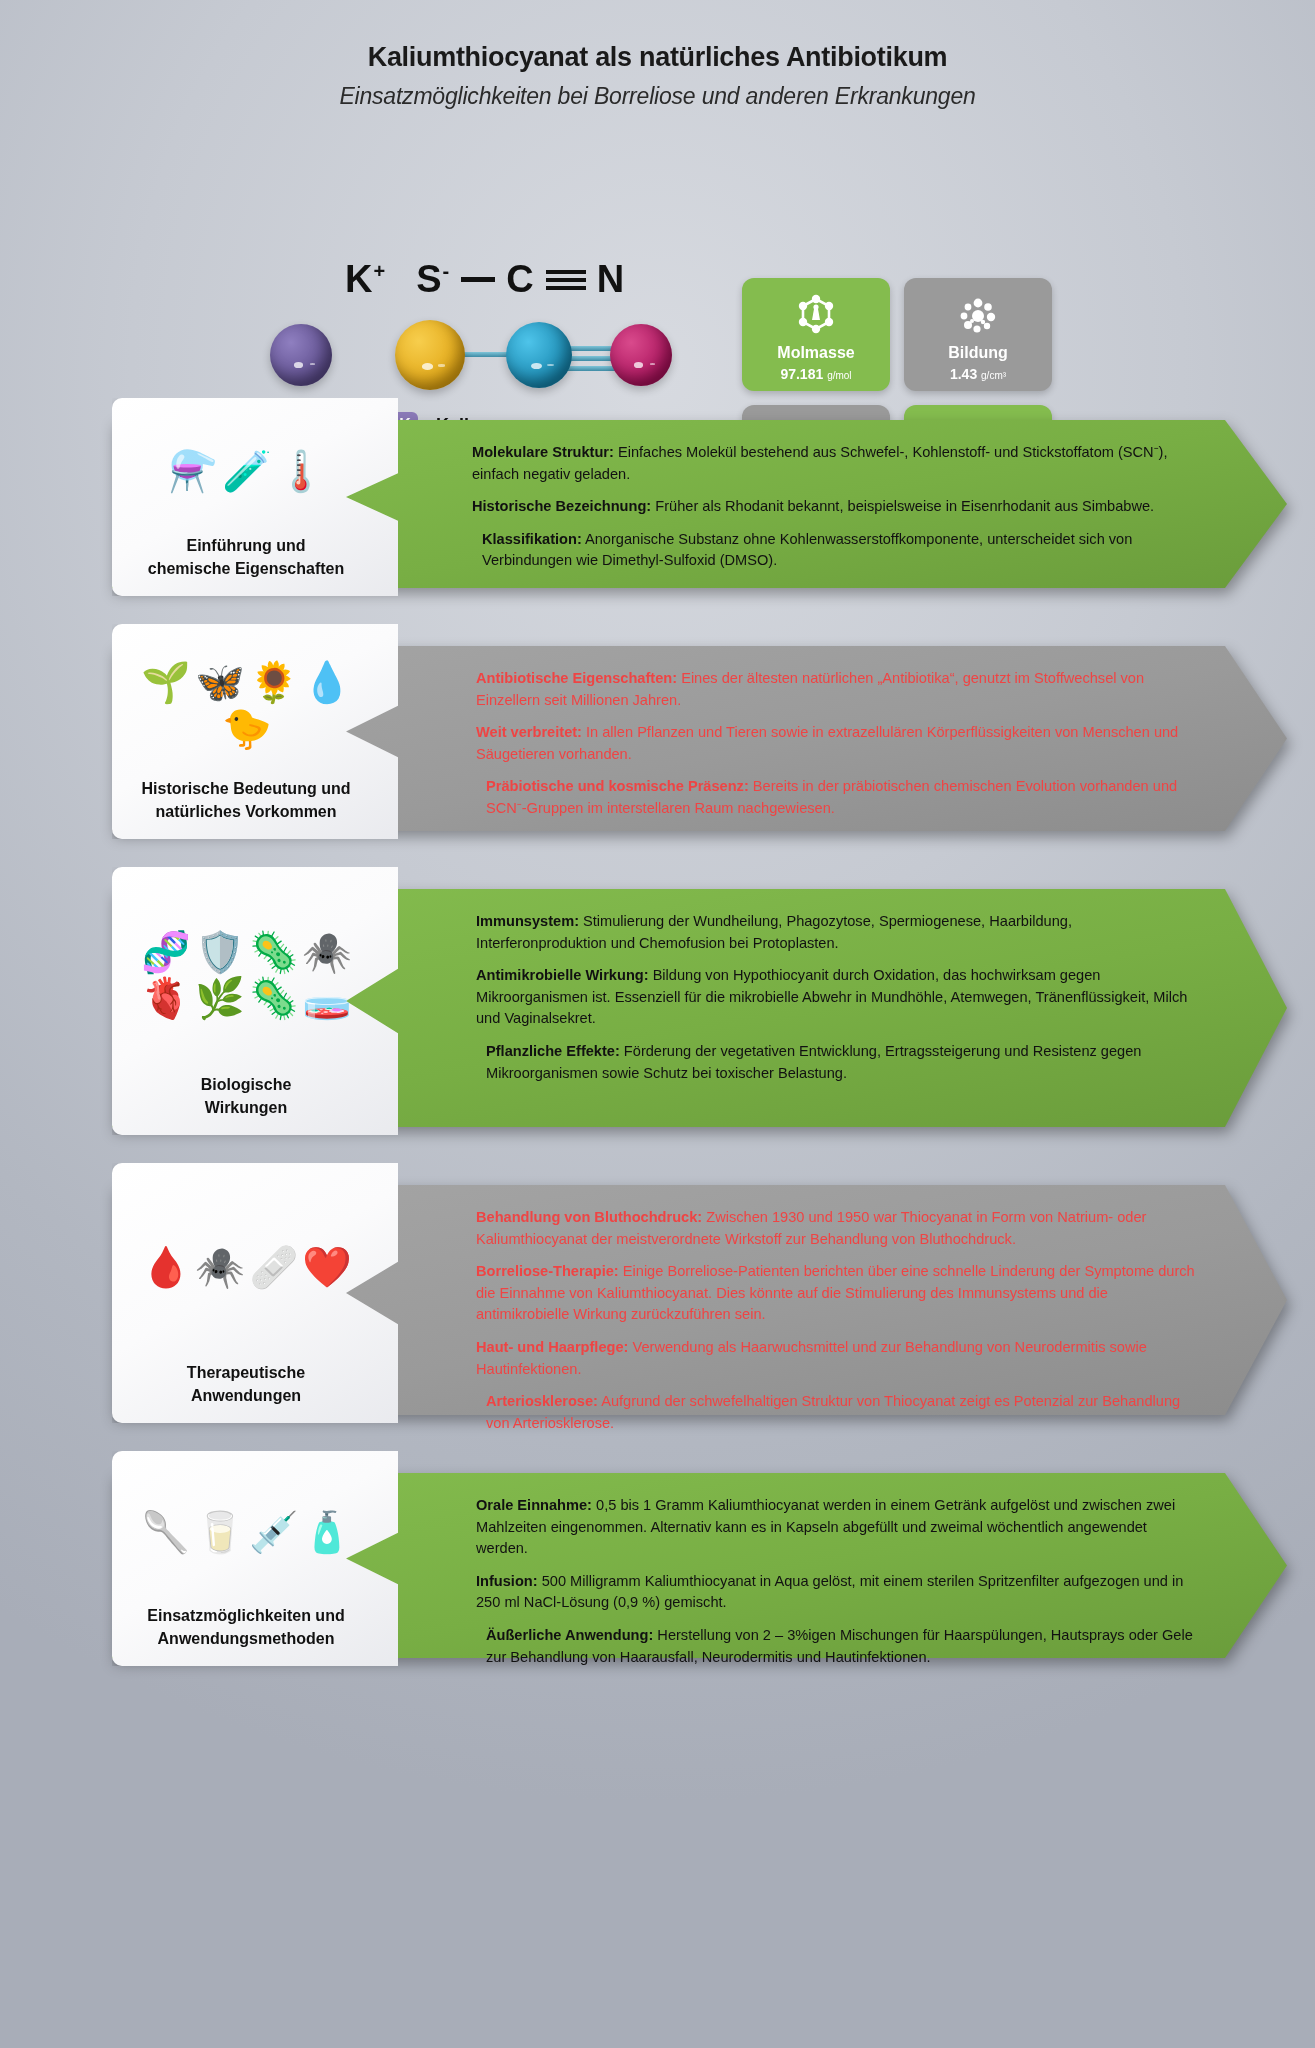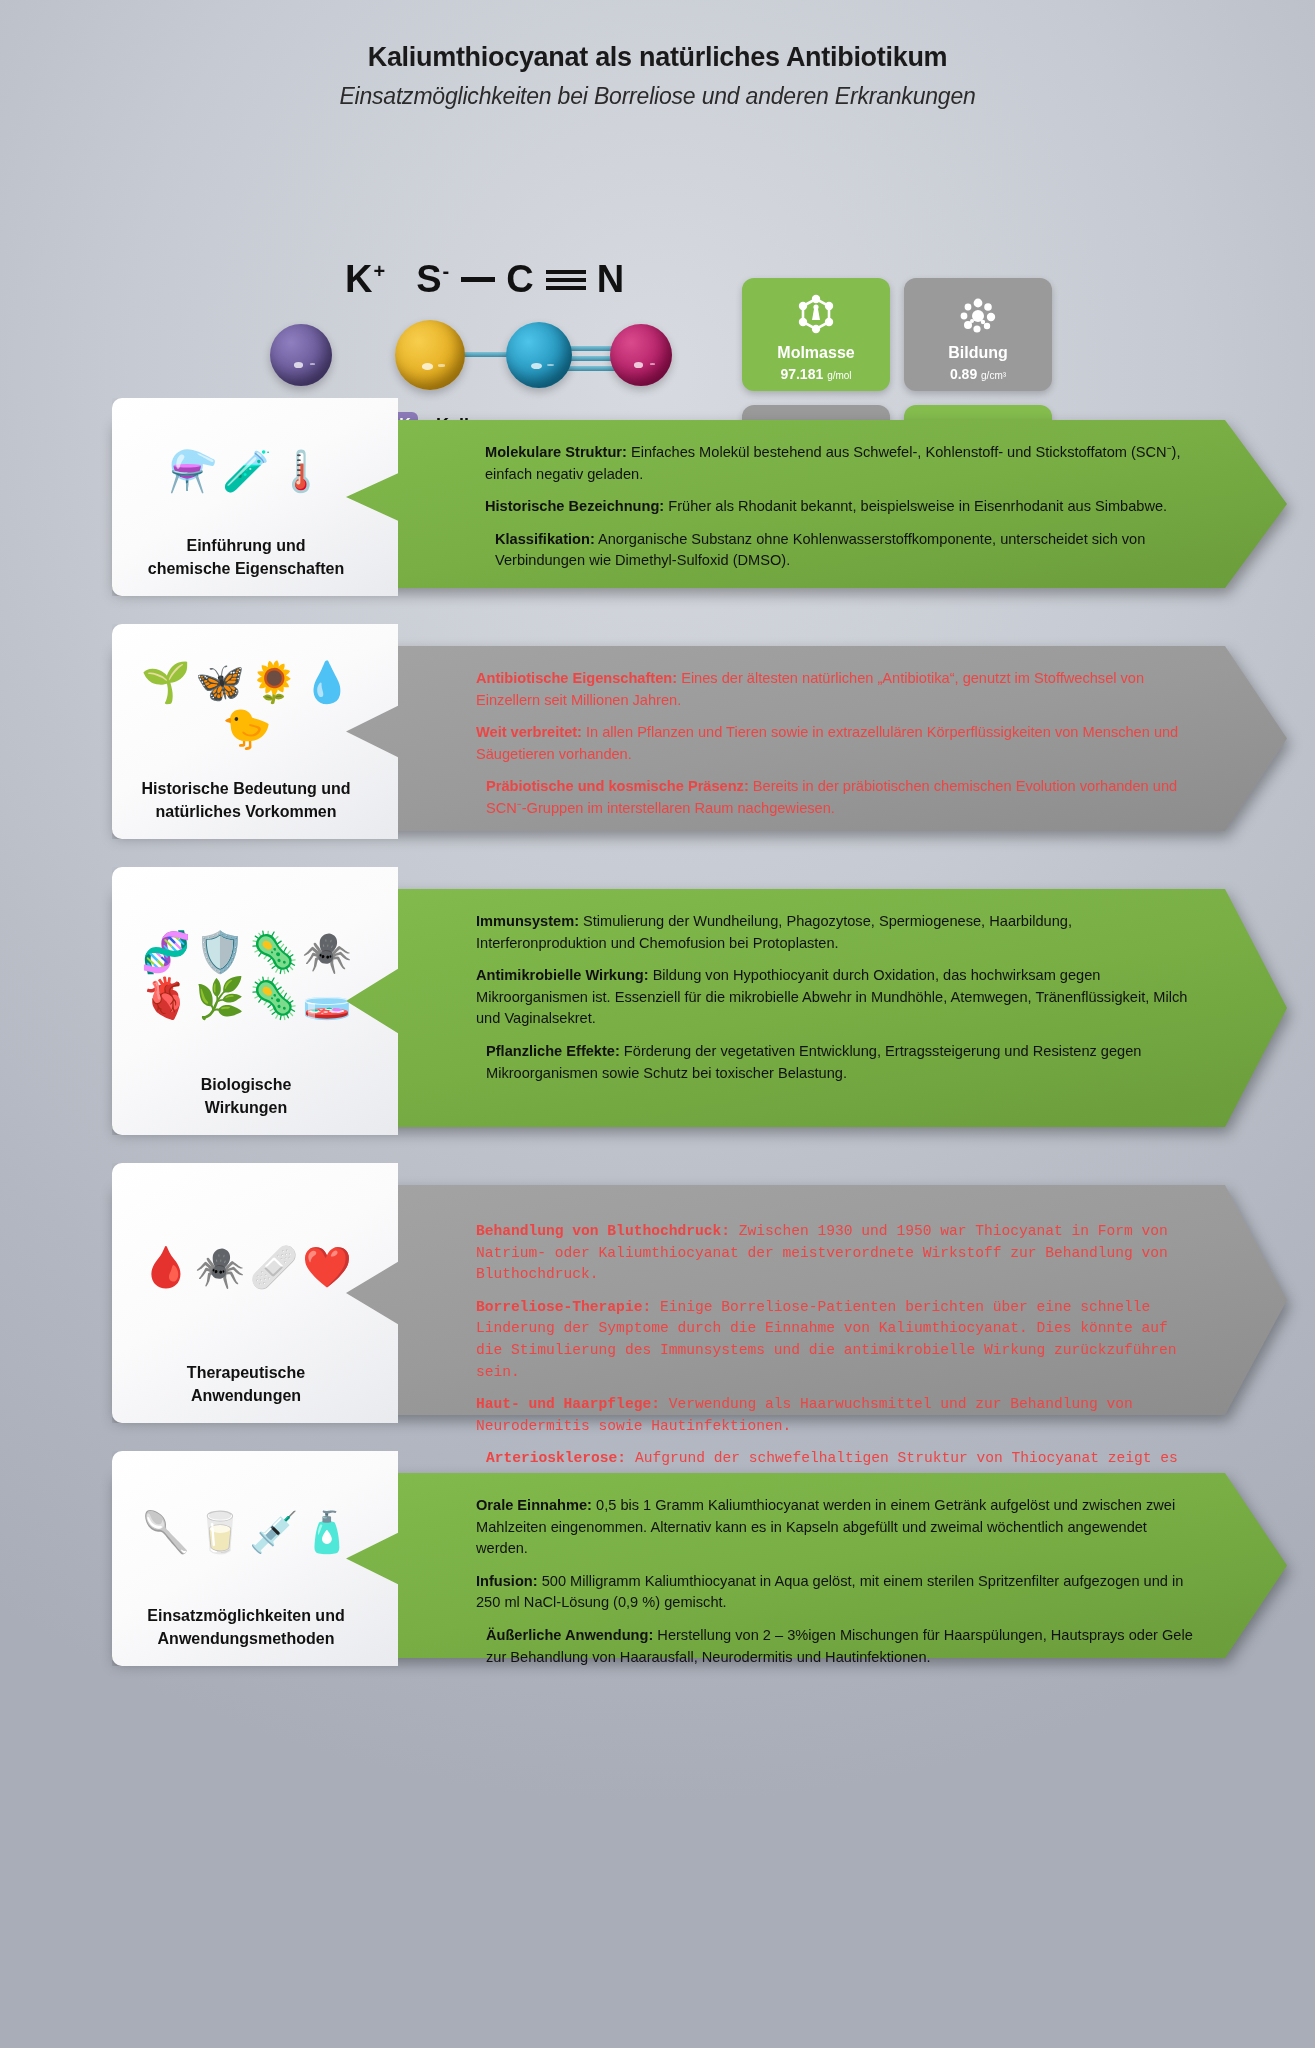--- a/index.html
+++ b/index.html
@@ -213,21 +213,21 @@
             <circle cx="38" cy="25" r="4.2"></circle>
             <circle cx="34" cy="34" r="3.2"></circle>
             <circle cx="24" cy="37" r="3.6"></circle>
             <circle cx="15" cy="33" r="4"></circle>
             <circle cx="11" cy="24" r="3.4"></circle>
             <circle cx="30" cy="30" r="2.2"></circle>
             <circle cx="19" cy="29" r="2"></circle>
           </svg>
         </div>
         <div class="nm">Bildung</div>
-        <div class="vl"><em style="font-style:normal">0.89</em> <span>g/cm³</span></div>
+        <div class="vl"><em style="font-style:normal">1.43</em> <span>g/cm³</span></div>
       </div>
       <div class="propcard" style="background: rgb(154, 154, 154);">
         <div class="ico">
           <svg width="56" height="50" viewBox="0 0 56 50" fill="none">
             <g fill="#fff">
               <rect x="14" y="8" width="8" height="24" rx="4"></rect>
               <circle cx="18" cy="36" r="9"></circle>
             </g>
             <g stroke="#fff" stroke-width="2.4" stroke-linecap="round">
               <path d="M32 24 q4-4 0-8 q-4-4 0-8"></path>
@@ -264,21 +264,21 @@
         <div class="icons">
           <span class="emo">⚗️</span>
           <span class="emo">🧪</span>
           <span class="emo">🌡️</span>
         </div>
         <div class="title">
           <div>Einführung und</div>
           <div>chemische Eigenschaften</div>
         </div>
       </div>
-      <div class="content" style="left: 485px; right: 120px; top: 44px;">
+      <div class="content" style="left: 472px; right: 120px; top: 44px;">
         <p><b>Molekulare Struktur:</b><span> Einfaches Molekül bestehend aus Schwefel-, Kohlenstoff- und Stickstoffatom (SCN⁻), einfach negativ geladen.</span></p>
         <p><b>Historische Bezeichnung:</b><span> Früher als Rhodanit bekannt, beispielsweise in Eisenrhodanit aus Simbabwe.</span></p>
         <p><b>Klassifikation:</b><span> Anorganische Substanz ohne Kohlenwasserstoffkomponente, unterscheidet sich von Verbindungen wie Dimethyl-Sulfoxid (DMSO).</span></p>
       </div>
     </div>
     <div class="section" style="height: 229px;">
       <div class="arrow arrow-gray" style="top: 22px; height: 185px;">
         <div class="arrow-body"></div>
       </div>
       <div class="labelpanel" style="height: 215px;">
@@ -335,21 +335,21 @@
           <span class="emo">🩸</span>
           <span class="emo">🕷️</span>
           <span class="emo">🩹</span>
           <span class="emo">❤️</span>
         </div>
         <div class="title">
           <div>Therapeutische</div>
           <div>Anwendungen</div>
         </div>
       </div>
-      <div class="content ongray" style="left: 476px; right: 120px; top: 58px; font-family: Liberation Mono, monospace;">
+      <div class="content ongray" style="left: 476px; right: 120px; top: 44px;">
         <p><b>Behandlung von Bluthochdruck:</b><span> Zwischen 1930 und 1950 war Thiocyanat in Form von Natrium- oder Kaliumthiocyanat der meistverordnete Wirkstoff zur Behandlung von Bluthochdruck.</span></p>
         <p><b>Borreliose-Therapie:</b><span> Einige Borreliose-Patienten berichten über eine schnelle Linderung der Symptome durch die Einnahme von Kaliumthiocyanat. Dies könnte auf die Stimulierung des Immunsystems und die antimikrobielle Wirkung zurückzuführen sein.</span></p>
         <p><b>Haut- und Haarpflege:</b><span> Verwendung als Haarwuchsmittel und zur Behandlung von Neurodermitis sowie Hautinfektionen.</span></p>
         <p><b>Arteriosklerose:</b><span> Aufgrund der schwefelhaltigen Struktur von Thiocyanat zeigt es Potenzial zur Behandlung von Arteriosklerose.</span></p>
       </div>
     </div>
     <div class="section" style="height: 229px;">
       <div class="arrow arrow-green" style="top: 22px; height: 185px;">
         <div class="arrow-body"></div>
       </div>

